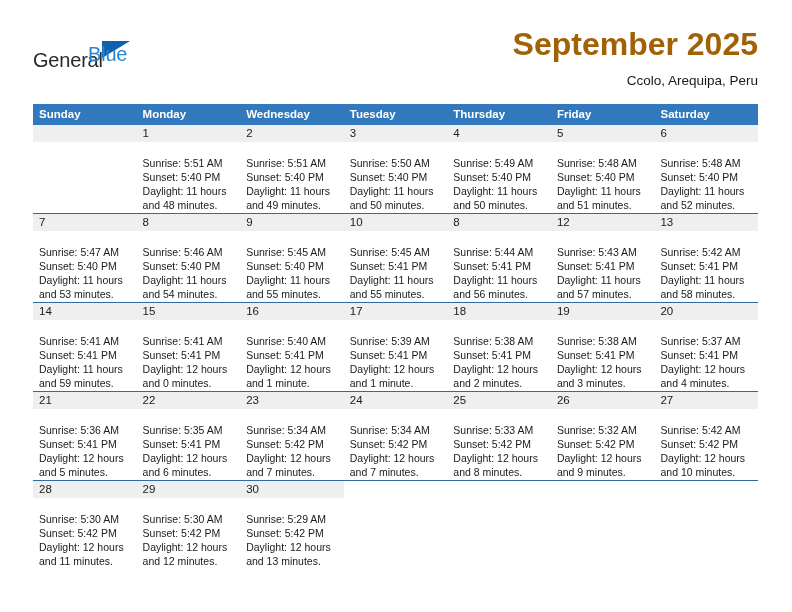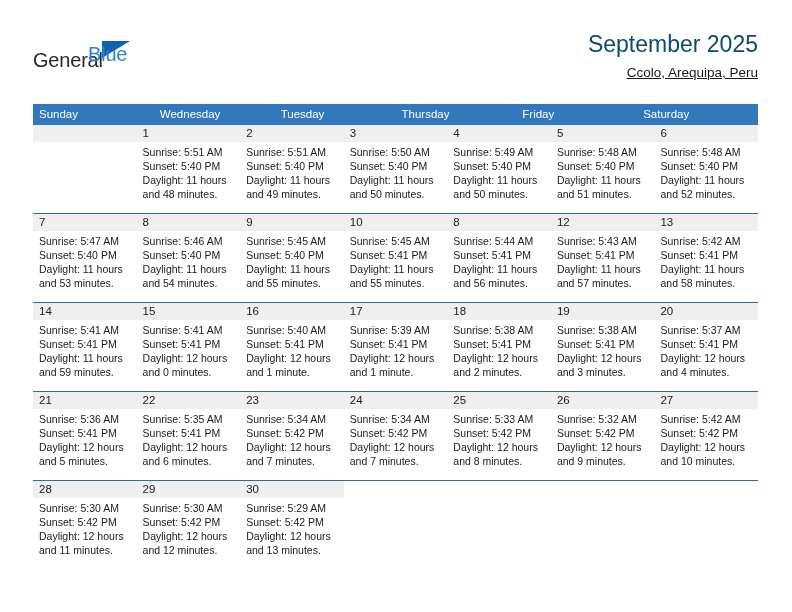--- a/index.html
+++ b/index.html
@@ -66,33 +66,32 @@
     font-family: "Liberation Sans", sans-serif;
   }
 
   .title-block {
     position: absolute;
     right: 0;
     top: 0;
     text-align: right;
   }
   .cal-title {
-    font-size: 23px;
-    font-weight: normal;
-    color: #0c4a6e;
+    font-size: 32px;
+    font-weight: bold;
+    color: #a16207;
     line-height: 33px;
     white-space: nowrap;
   }
   .cal-subtitle {
     font-size: 13.5px;
     color: #1a1a1a;
     line-height: 20px;
-    margin-top: 2px;
+    margin-top: 10px;
     white-space: nowrap;
-    text-decoration: underline;
   }
 
   
   .calendar {
     position: absolute;
     left: 33px;
     top: 104px;
     width: 725px;
   }
 
@@ -104,20 +103,21 @@
   .weekday-cell {
     flex: 1 1 0;
     height: 21px;
     line-height: 21px;
     padding-left: 6px;
     box-sizing: border-box;
     color: #ffffff;
     font-size: 11.5px;
     white-space: nowrap;
     overflow: hidden;
+    font-weight: bold;
   }
 
   .week {
     width: 100%;
     border-top: 1.6px solid #2e6ca4;
   }
   .week:first-of-type {
     border-top: none;
   }
 
@@ -135,21 +135,21 @@
   .day-num-band {
     height: 17px;
     background: #efefef;
     padding-left: 6px;
     box-sizing: border-box;
     font-size: 11.5px;
     line-height: 17px;
     color: #1a1a1a;
   }
   .day-body {
-    padding: 3px 6px 0 6px;
+    padding: 14px 6px 0 6px;
     box-sizing: border-box;
     height: 71px;
   }
   .day-line {
     font-size: 10.5px;
     line-height: 14px;
     color: #1a1a1a;
     white-space: nowrap;
   }
   .day-cell.empty .day-num-band {
@@ -178,20 +178,21 @@
     <div class="title-block">
       <div class="cal-title">September 2025</div>
       <div class="cal-subtitle">Ccolo, Arequipa, Peru</div>
     </div>
 
   </div>
 
   <div class="calendar">
     <div class="weekday-row" id="weekday-row">
         <div class="weekday-cell">Sunday</div>
+        <div class="weekday-cell">Monday</div>
         <div class="weekday-cell">Wednesday</div>
         <div class="weekday-cell">Tuesday</div>
         <div class="weekday-cell">Thursday</div>
         <div class="weekday-cell">Friday</div>
         <div class="weekday-cell">Saturday</div>
       </div>
     <div id="weeks-container">
         <div class="week">
           <div class="week-row">
             <div class="day-cell empty">

